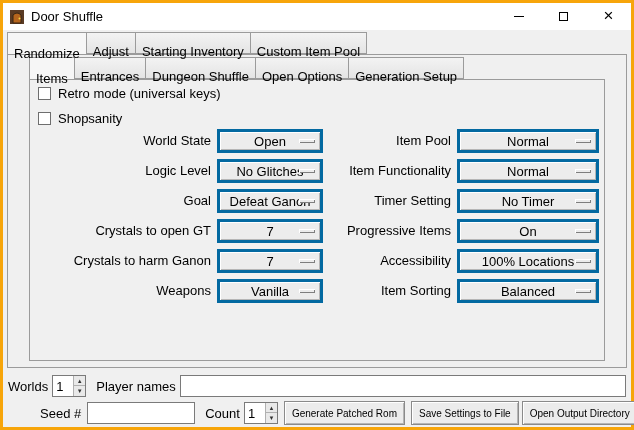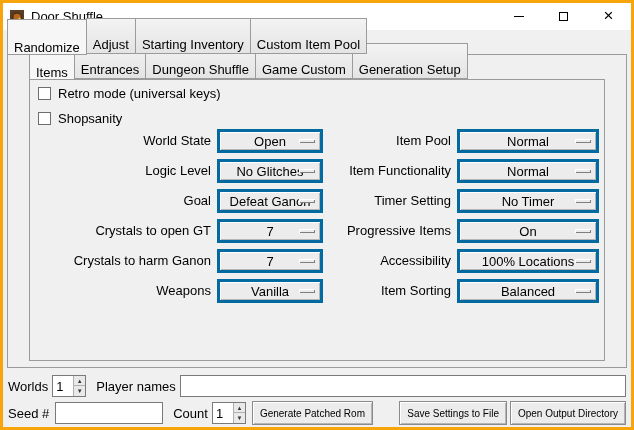--- a/index.html
+++ b/index.html
@@ -25,21 +25,21 @@
   .min-glyph { width: 10px; height: 1px; background: #000; }
   .max-glyph { width: 9px; height: 9px; border: 1px solid #000; }
   .close-glyph { font-size: 17px; line-height: 1; margin-top: -2px; }
 
   
   .client { position: relative; flex: 1 1 auto; background: #f0f0f0; }
 
   
   .tabbar { position: absolute; display: flex; align-items: flex-end; z-index: 3; height: 21px; }
   .tab {
-    height: 20px; line-height: 18px; padding: 17px 6px;
+    height: 20px; line-height: 18px; padding: 10px 6px;
     background: linear-gradient(#f3f3f3, #e4e4e4);
     border: 1px solid #9b9b9b;
     white-space: nowrap; cursor: default;
   }
   .tab + .tab { margin-left: -1px; }
   .tab.selected {
     height: 23px; line-height: 21px;
     background: #f6f6f6;
     margin-bottom: -1px;
     position: relative; z-index: 4;
@@ -75,21 +75,21 @@
   }
   .ind {
     position: absolute; right: 5px; top: 50%; margin-top: -2px;
     width: 16px; height: 4px; background: #ececec;
     box-shadow: inset 1px 1px 0 #ffffff, inset -1px -1px 0 #7e7e7e;
   }
 
   
   .footer-row { position: absolute; left: 5px; right: 5px; height: 24px; display: flex; align-items: center; }
   .footer-row1 { top: 344px; }
-  .footer-row2 { top: 371px; }
+  .footer-row2 { top: 371px; margin-left: 32px; }
   .flab { white-space: nowrap; }
   .entry {
     background: #fff; border: 1px solid #7a7a7a; height: 22px;
     font-family: "Liberation Sans", "DejaVu Sans", sans-serif; font-size: 13px;
     padding: 0 3px; outline: none;
   }
   .names-entry { flex: 1 1 auto; margin-left: 4px; min-width: 50px; }
   .seed-entry { width: 108px; margin-left: 6px; }
 
   .spin { display: flex; height: 22px; border: 1px solid #7a7a7a; background: #fff; margin-left: 4px; }
@@ -147,21 +147,21 @@
       <div class="tab">Starting Inventory</div>
       <div class="tab">Custom Item Pool</div>
     </div>
 
     <div class="pane outer-pane">
 
       <div class="tabbar sub-tabs">
         <div class="tab selected">Items</div>
         <div class="tab">Entrances</div>
         <div class="tab">Dungeon Shuffle</div>
-        <div class="tab">Game Custom</div>
+        <div class="tab">Open Options</div>
         <div class="tab">Generation Setup</div>
       </div>
 
       <div class="pane inner-pane">
 
         <div class="cb cb2">
           <span class="cbbox"></span>
           <span>Shopsanity</span>
         </div>
         <div class="cb cb1">

